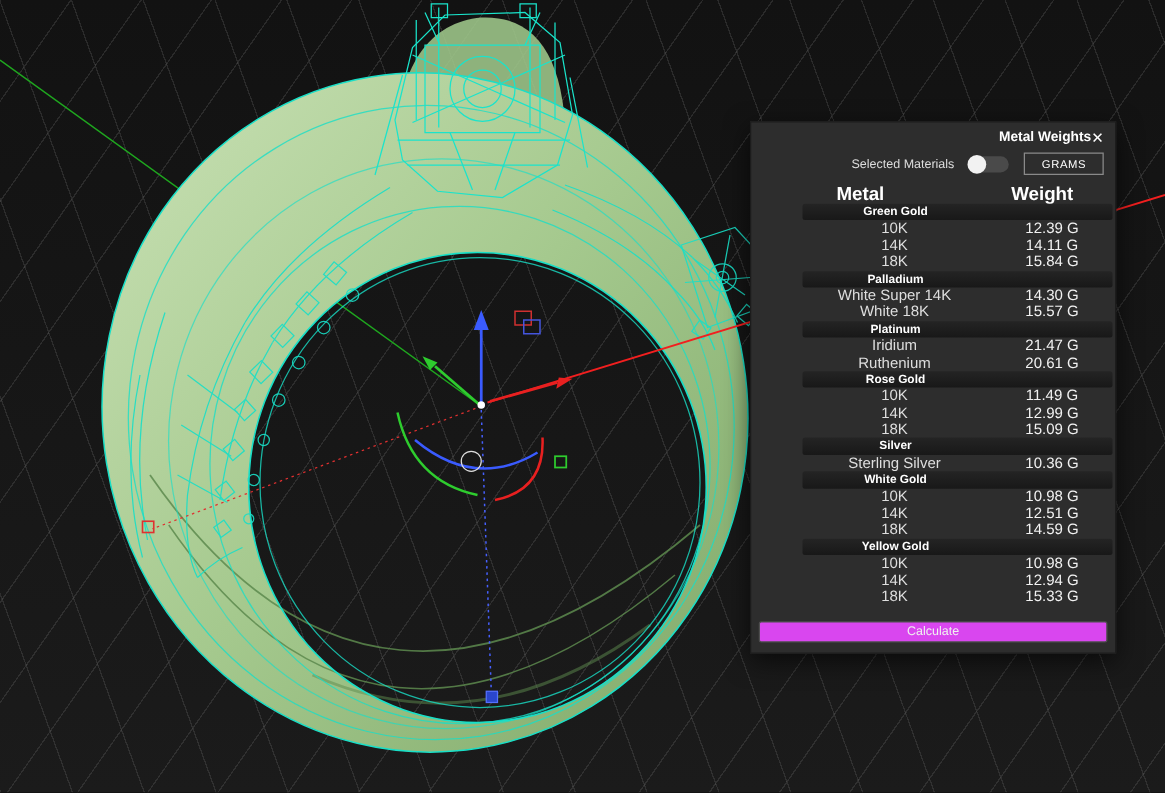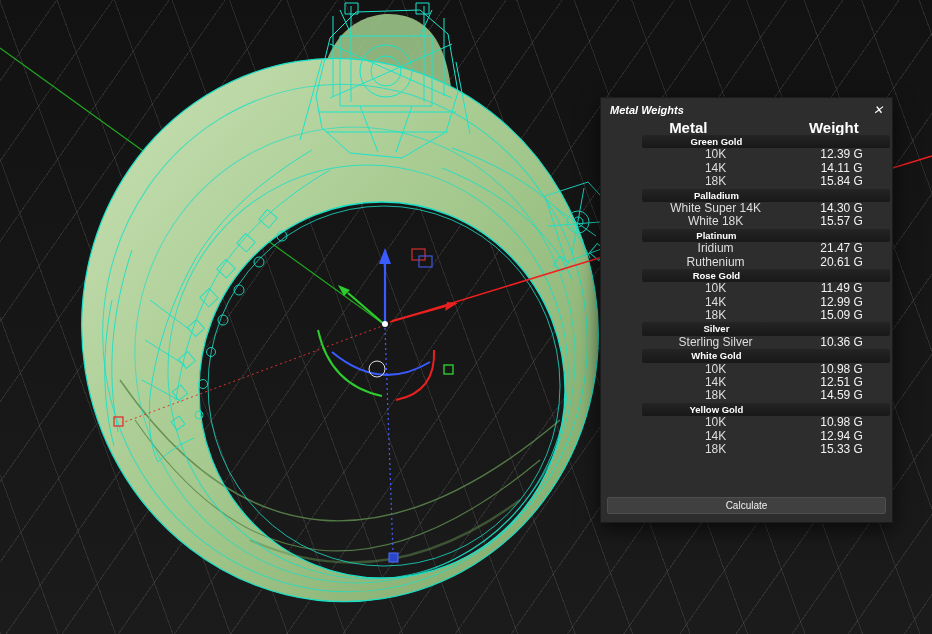--- a/index.html
+++ b/index.html
@@ -16,40 +16,40 @@
   }
   .scene-svg{position:absolute;inset:0;}
 
   
   .panel{
     position:absolute;left:600px;top:97px;width:293px;height:426px;
     background:#2d2d2d;border:1px solid #1c1c1c;box-sizing:border-box;
     box-shadow:0 6px 20px rgba(0,0,0,.65);
     color:#e6e6e6;display:flex;flex-direction:column;z-index:5;
   }
-  .panel-header{display:flex;justify-content:space-between;align-items:center;padding:6px 9px 4px;font-style:italic;}
+  .panel-header{display:flex;justify-content:flex-end;align-items:center;padding:6px 9px 4px;}
   .panel-title{font-size:11px;font-weight:600;color:#fff;}
   .close{font-size:12px;color:#fff;cursor:pointer;line-height:1;}
   .controls-row{display:flex;align-items:center;justify-content:flex-end;gap:12px;padding:2px 9px 8px;}
   .selected-label{font-size:10px;color:#ddd;}
   .toggle{width:32px;height:13px;border-radius:7px;background:#4a4a4a;position:relative;flex:none;cursor:pointer;}
   .toggle-knob{width:15px;height:15px;border-radius:50%;background:#f2f2f2;position:absolute;left:-1px;top:-1px;}
   .grams-btn{font-family:inherit;font-size:9px;letter-spacing:.5px;color:#fff;background:#2d2d2d;
     border:1px solid #8a8a8a;padding:3px 13px;cursor:pointer;}
   .col-header{display:flex;height:15px;align-items:center;font-size:15px;font-weight:700;color:#fff;}
   .col-metal{width:60%;text-align:center;}
   .col-weight{width:40%;text-align:center;}
   .table-body{flex:1;padding-left:39px;}
   .group-header{height:13.4px;display:flex;align-items:center;margin:0 2px;border-radius:2px;
     background:linear-gradient(#242424,#181818);cursor:pointer;}
   .group-name{width:60%;text-align:center;font-size:9.5px;font-weight:600;color:#fff;line-height:13.4px;}
   .mrow{display:flex;height:13.4px;align-items:center;font-size:12px;color:#dedede;}
   .mcell-name{width:60%;text-align:center;line-height:13.4px;}
   .mcell-weight{width:40%;text-align:center;line-height:13.4px;color:#f2f2f2;}
-  .calc-btn{font-family:inherit;font-size:10px;color:#f0f0f0;background:#404040;border:1px solid #4e4e4e;
+  .calc-btn{font-family:inherit;font-size:10px;color:#f0f0f0;background:#d946ef;border:1px solid #4e4e4e;
     margin:4px 6px 8px;height:17px;cursor:pointer;border-radius:2px;}
 </style>
 </head>
 <body>
 
 <div class="stage">
 
   <div class="viewport">
     <svg class="scene-svg" width="932" height="634" viewBox="0 0 932 634">
       <defs>
@@ -174,20 +174,27 @@
       </g>
     </svg>
   </div>
 
   <div class="panel">
     <div class="panel-header">
       <span class="panel-title">Metal Weights</span>
       <span class="close">✕</span>
     </div>
 
+    <div class="controls-row">
+      <span class="selected-label">Selected Materials</span>
+      <div class="toggle">
+        <div class="toggle-knob"></div>
+      </div>
+      <button class="grams-btn">GRAMS</button>
+    </div>
 
     <div class="col-header">
       <div class="col-metal">Metal</div>
       <div class="col-weight">Weight</div>
     </div>
 
     <div class="table-body">
     <div class="group">
       <div class="group-header">
         <span class="group-name">Green Gold</span>

